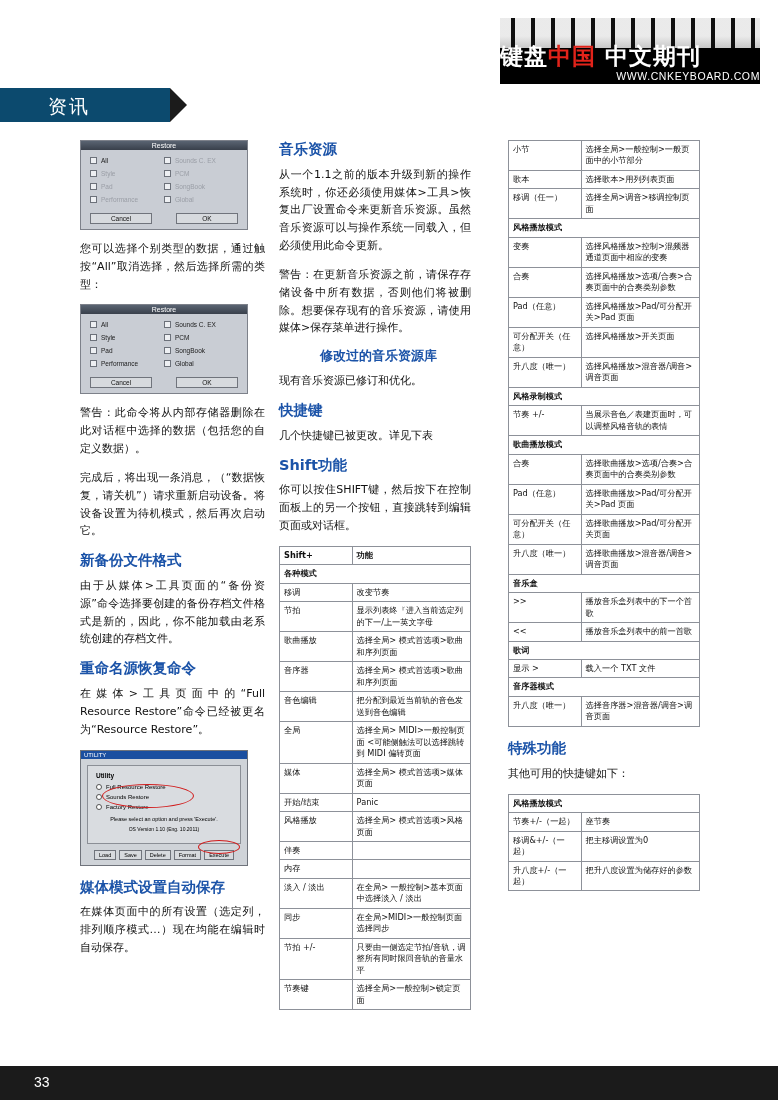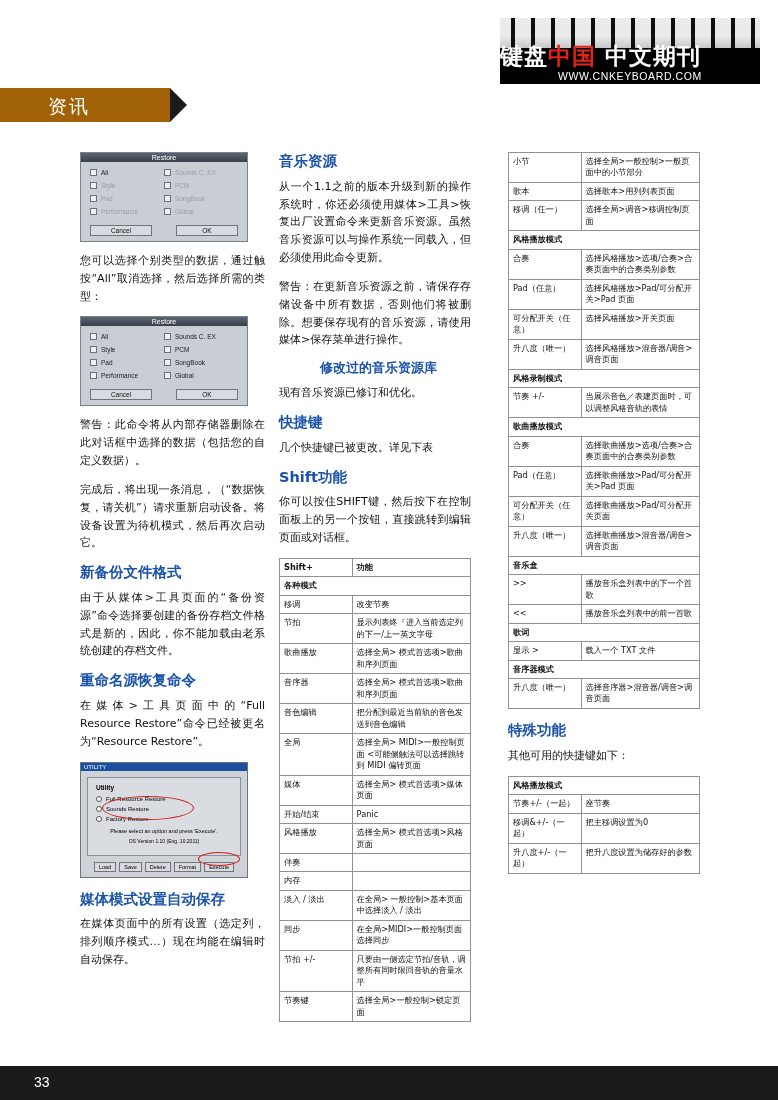--- a/index.html
+++ b/index.html
@@ -28,39 +28,39 @@
     background: linear-gradient(180deg, rgba(255,255,255,0) 60%, rgba(0,0,0,.15) 100%);
   }
   .logo-title {
     position:absolute; left:0; bottom:16px; width:100%;
     color:#fff; font-weight:bold; font-size:23px; letter-spacing:1px;
     line-height:1;
   }
   .logo-title .red { color:#e2231a; }
   .logo-url {
     position:absolute; left:0; bottom:2px; width:100%;
-    color:#fff; font-size:10.5px; text-align:center; letter-spacing:.6px;
+    color:#fff; font-size:10.5px; text-align:right; letter-spacing:.6px;
     font-family:"Liberation Sans", sans-serif;
   }
   .section-tab {
     position:absolute; left:0; top:88px; width:170px; height:34px;
-    background:#a16207;
+    background:#0c4a6e;
   }
   .section-tab .arrow {
     position:absolute; right:-17px; top:0;
     width:0;height:0;border-top:17px solid transparent;border-bottom:17px solid transparent;
     border-left:17px solid #1b1b1b;
   }
   .section-tab span {
     color:#fff; font-size:19px; letter-spacing:2px;
     position:absolute; left:48px; top:6px;
   }
 
   
-  .col { position:absolute; top:152px; }
+  .col { position:absolute; top:140px; }
   .col1 { left:80px; width:185px; }
   .col2 { left:279px; width:192px; }
   .col4 { left:508px; width:192px; }
 
   h2.blue {
     color:#1b53a8; font-size:14.5px; font-weight:bold;
     margin:0 0 7px 0; line-height:1.3;
   }
   h2.blue.small { font-size:13px;margin-left:41px; }
   p.body {
@@ -396,20 +396,24 @@
           <td>选择歌本&gt;用列列表页面</td>
         </tr>
       <tr>
           <td class="k">移调（任一）</td>
           <td>选择全局&gt;调音&gt;移调控制页面</td>
         </tr>
       <tr>
           <td class="full" colspan="2">风格播放模式</td>
         </tr>
       <tr>
+          <td class="k">变奏</td>
+          <td>选择风格播放&gt;控制&gt;混频器通道页面中相应的变奏</td>
+        </tr>
+      <tr>
           <td class="k">合奏</td>
           <td>选择风格播放&gt;选项/合奏&gt;合奏页面中的合奏类别参数</td>
         </tr>
       <tr>
           <td class="k">Pad（任意）</td>
           <td>选择风格播放&gt;Pad/可分配开关&gt;Pad 页面</td>
         </tr>
       <tr>
           <td class="k">可分配开关（任意）</td>
           <td>选择风格播放&gt;开关页面</td>

